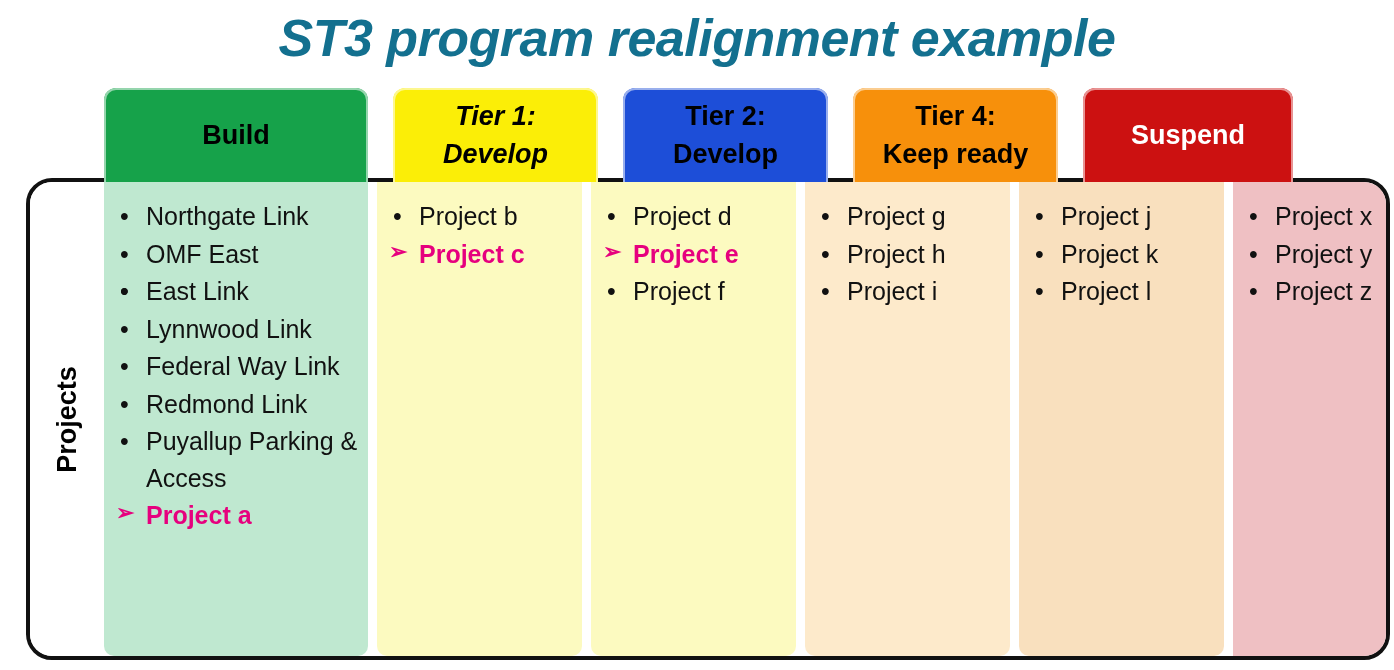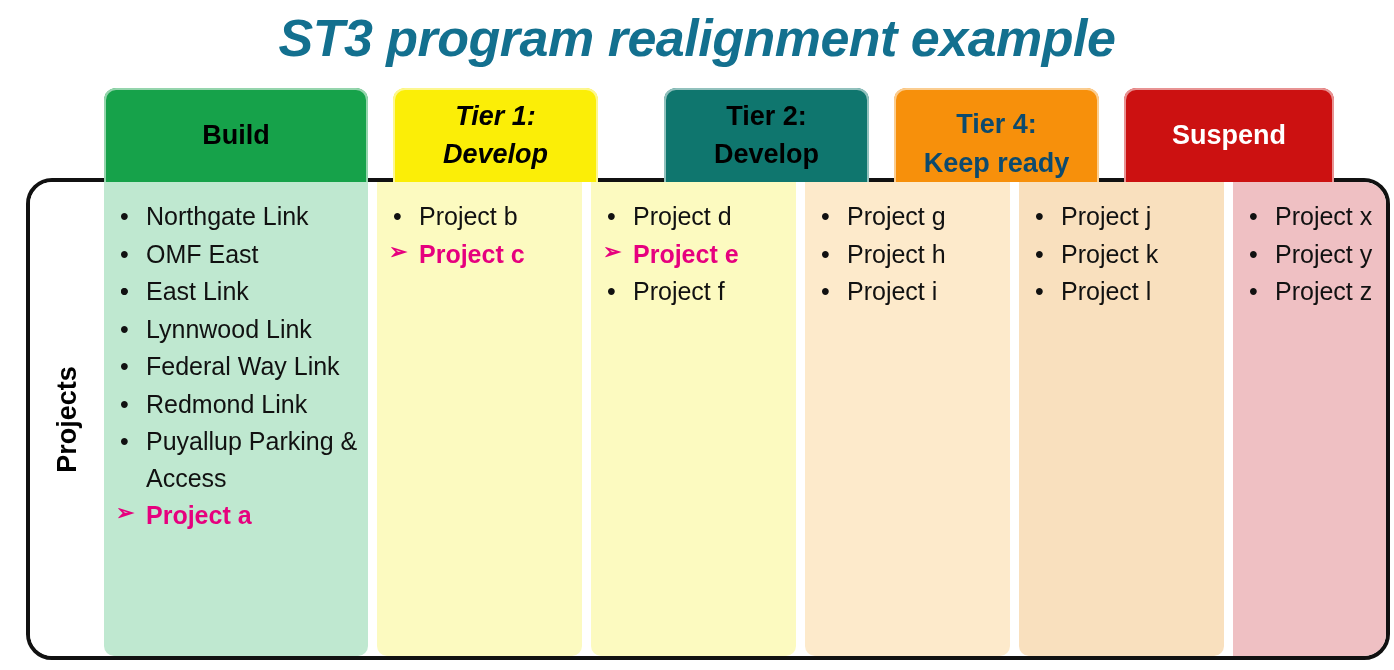--- a/index.html
+++ b/index.html
@@ -162,24 +162,24 @@
 
 <div id="slide-title">ST3 program realignment example</div>
 
 <div id="header-row">
     <div class="header-cell" style="background: rgb(22, 162, 74); color: rgb(0, 0, 0); flex: 0 0 264px;">
       <span class="hdr-text">Build</span>
     </div>
     <div class="header-cell" style="background: rgb(251, 238, 7); color: rgb(0, 0, 0); flex: 0 0 205px; font-style: italic;">
       <span class="hdr-text">Tier 1:<br>Develop</span>
     </div>
-    <div class="header-cell" style="background: #0f766e; color: rgb(0, 0, 0); flex: 0 0 205px; margin-left: 41px;">
+    <div class="header-cell" style="background: #1d4ed8; color: rgb(0, 0, 0); flex: 0 0 205px;">
       <span class="hdr-text">Tier 2:<br>Develop</span>
     </div>
-    <div class="header-cell" style="background: rgb(247, 144, 11); color: #0c4a6e; flex: 0 0 205px; align-items: flex-end;">
+    <div class="header-cell" style="background: rgb(247, 144, 11); color: #000000; flex: 0 0 205px;">
       <span class="hdr-text">Tier 4:<br>Keep ready</span>
     </div>
     <div class="header-cell" style="background: rgb(204, 17, 17); color: rgb(255, 255, 255); flex: 0 0 210px;">
       <span class="hdr-text">Suspend</span>
     </div>
   </div>
 
 <div id="matrix-container">
   <div id="projects-label">
     <span class="vtext">Projects</span>

